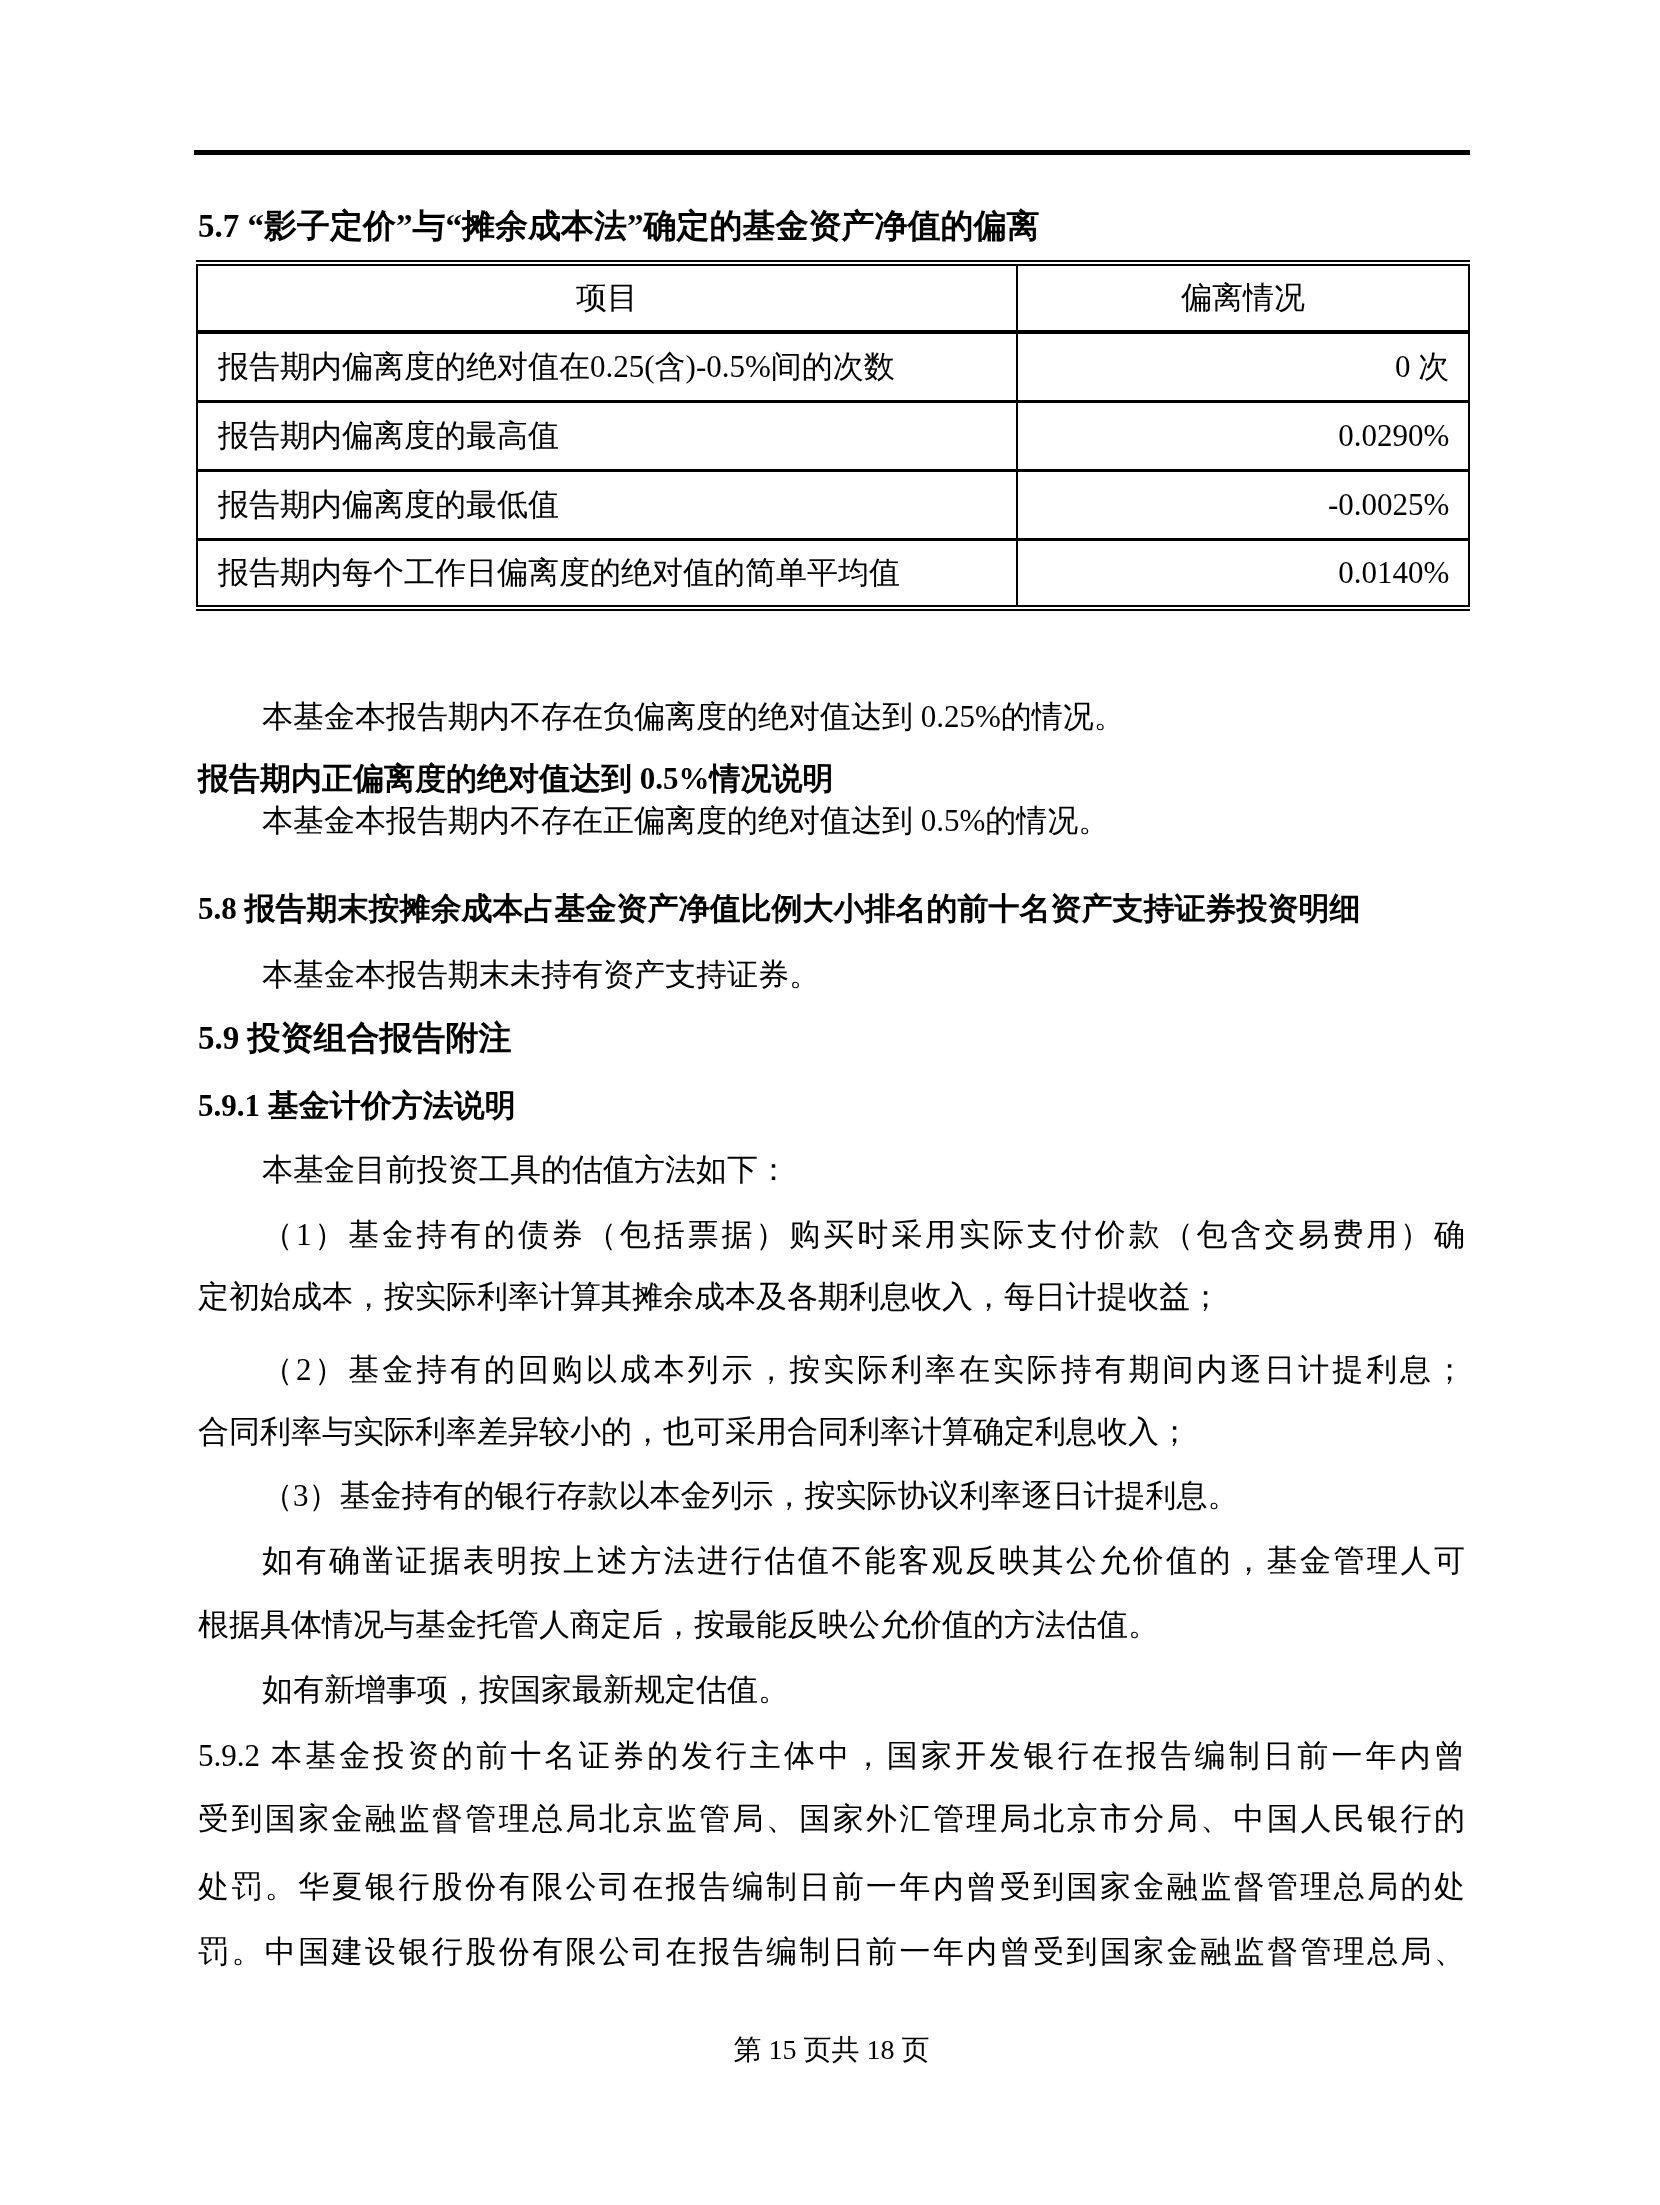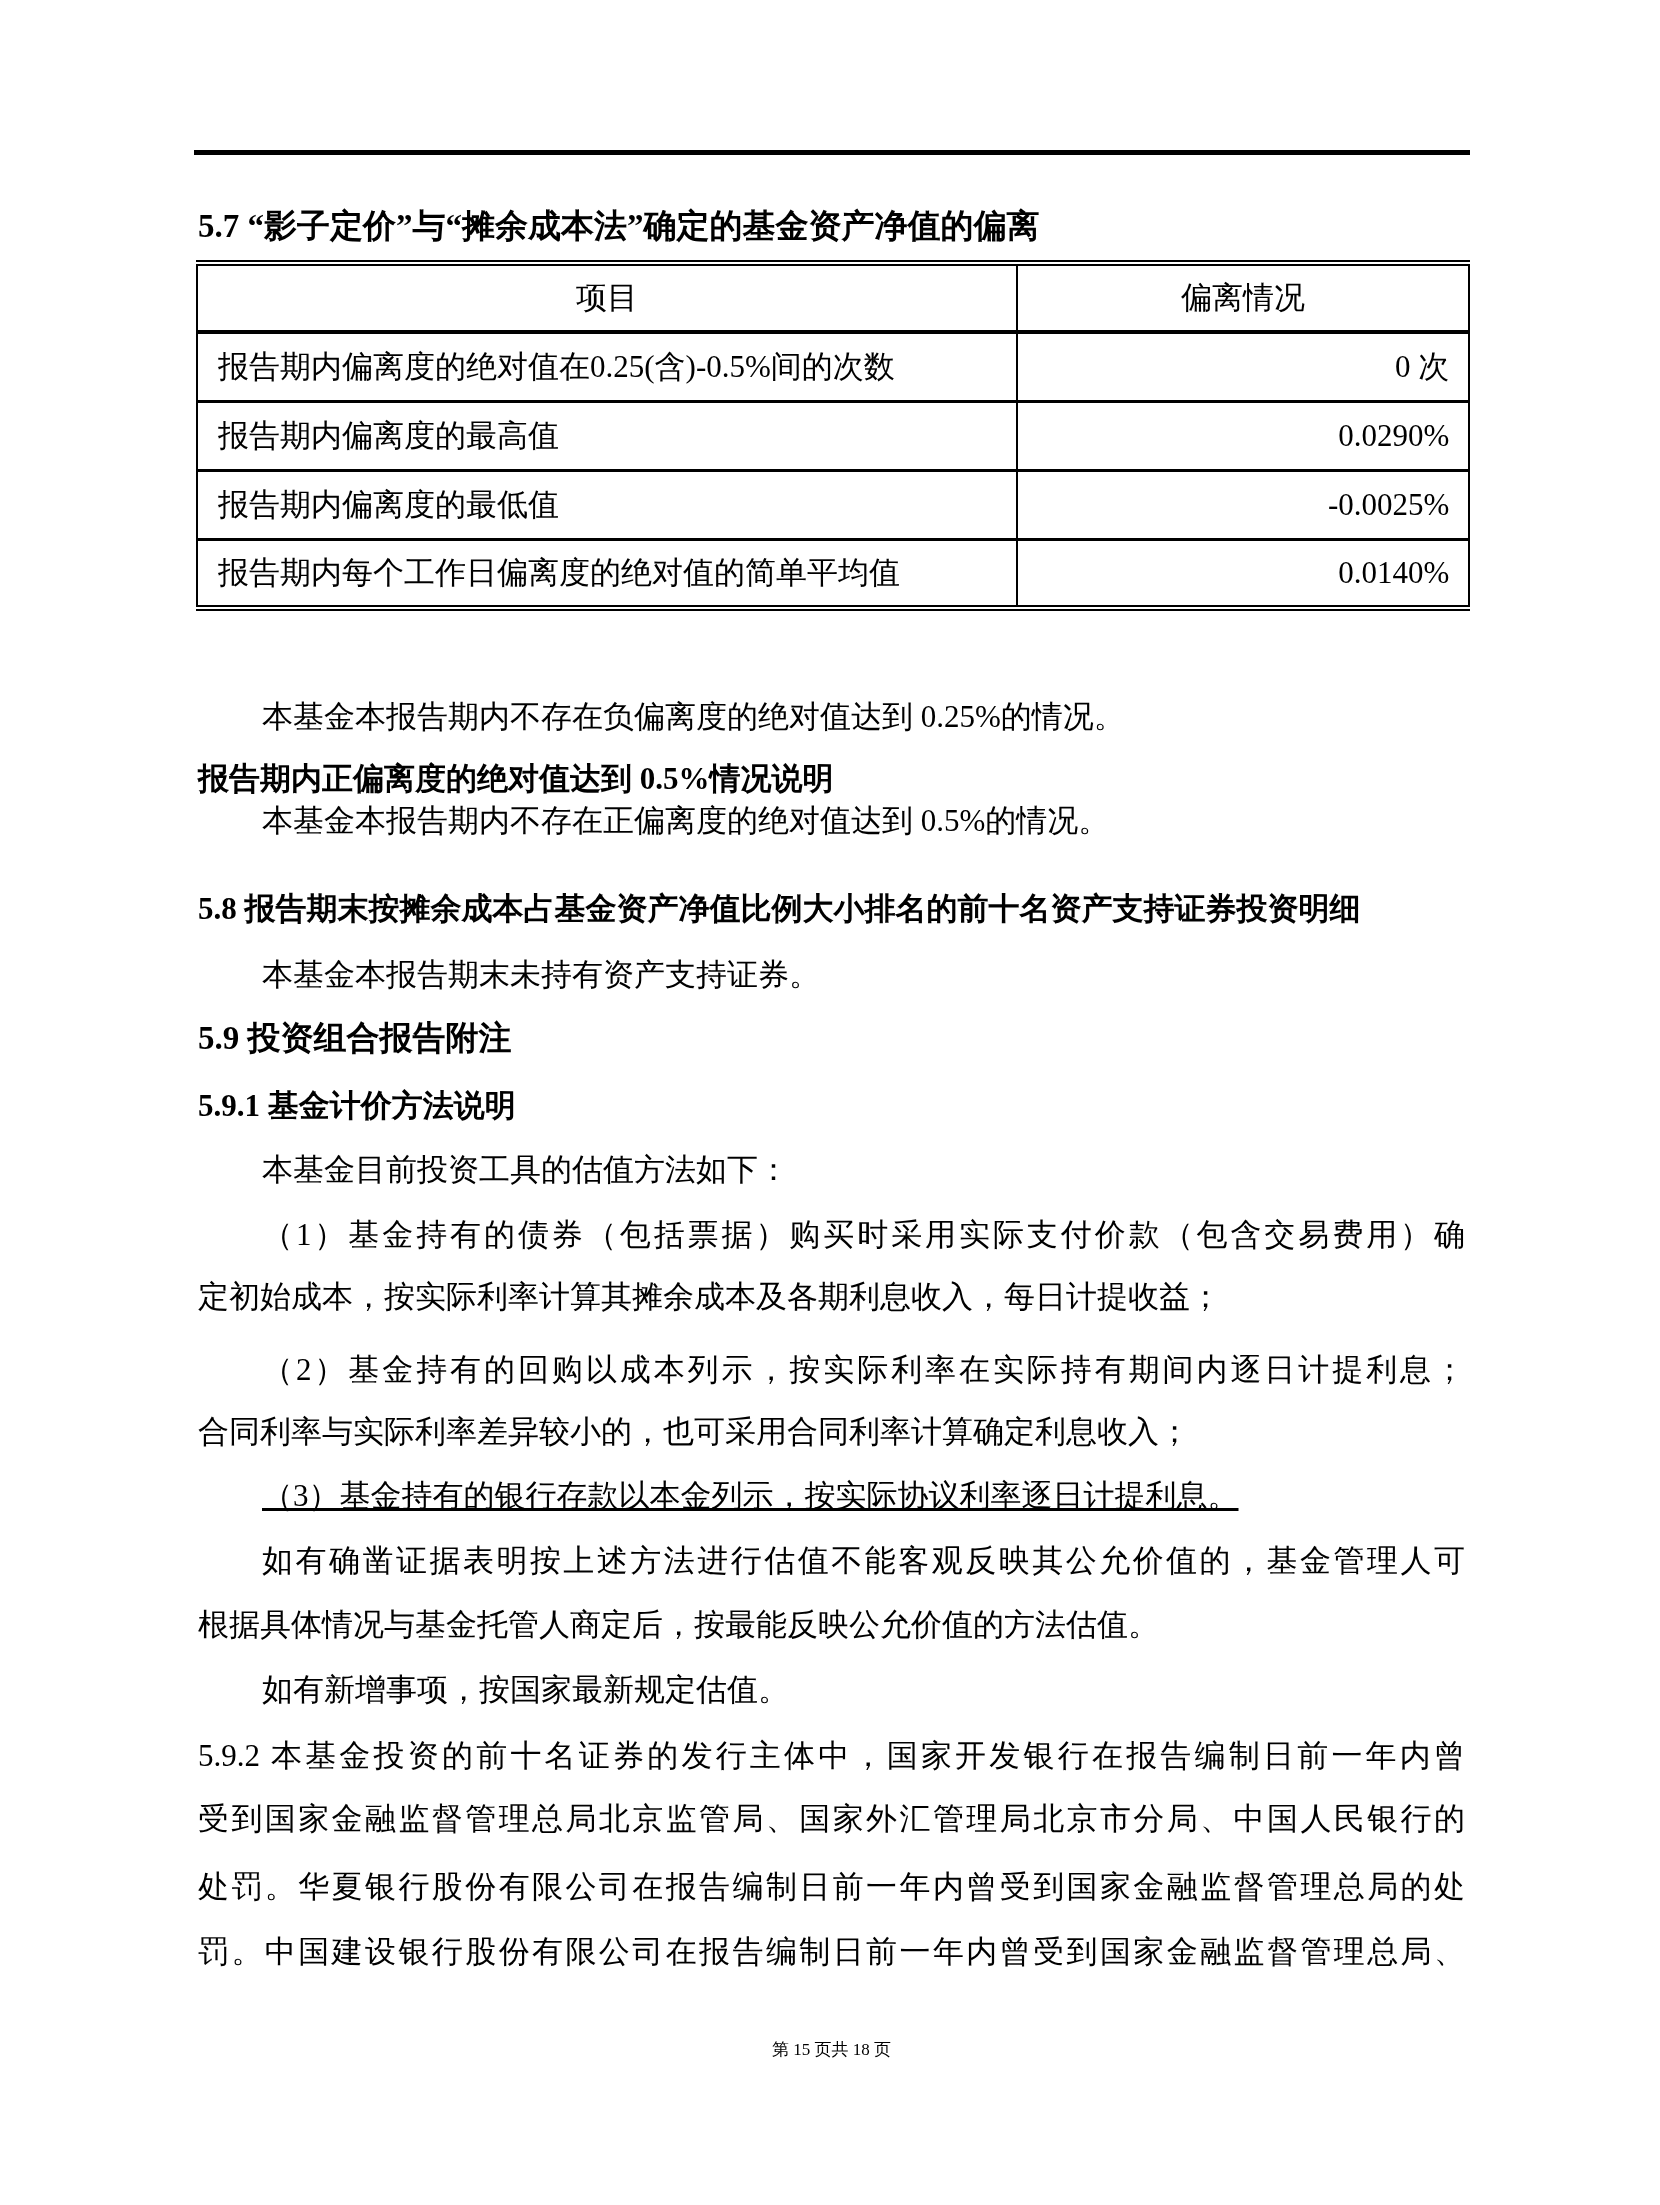--- a/index.html
+++ b/index.html
@@ -54,29 +54,29 @@
   #pos-para   { top: 800px; }
   #h58        { top: 888px; width: 1278px; }
   #p58        { top: 954px; }
   #h59        { top: 1018px; font-size: 33px; }
   #h591       { top: 1085px; font-size: 31px; }
   #p591-intro { top: 1149px; }
   #item1-l1   { top: 1214px; }
   #item1-l2   { top: 1276px; }
   #item2-l1   { top: 1349px; }
   #item2-l2   { top: 1411px; }
-  #item3      { top: 1475px; text-decoration: underline; }
+  #item3      { top: 1475px; }
   #note1-l1   { top: 1540px; }
   #note1-l2   { top: 1604px; }
   #note2      { top: 1669px; }
   #s592-l1    { top: 1735px; }
   #s592-l2    { top: 1798px; }
   #s592-l3    { top: 1866px; }
   #s592-l4    { top: 1931px; }
-  #footer     { top: 2029px; font-size: 17px; }
+  #footer     { top: 2029px; font-size: 28px; }
 </style>
 </head>
 <body>
 
 <div id="page">
 
   <div id="header-rule"></div>
 
   <div id="h57" class="abs bold nowrap">5.7 “影子定价”与“摊余成本法”确定的基金资产净值的偏离</div>
 

